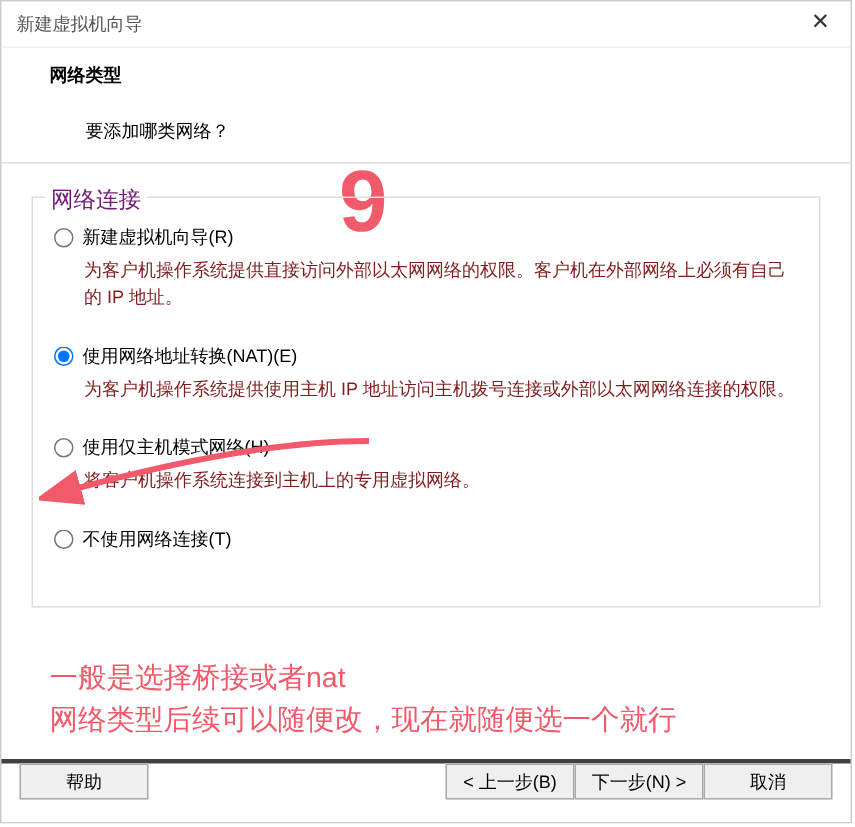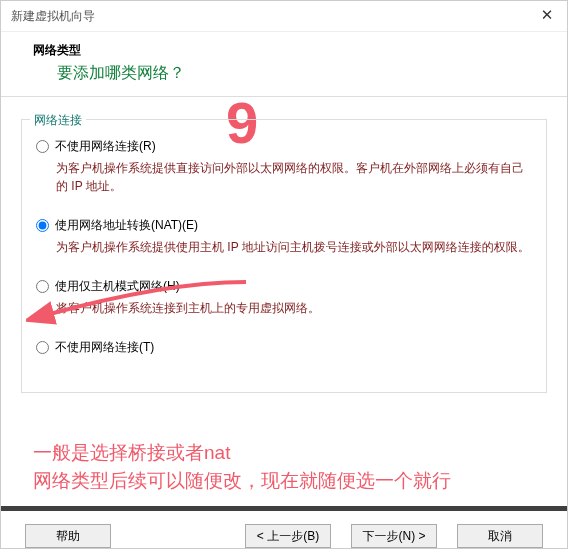--- a/index.html
+++ b/index.html
@@ -1,35 +1,35 @@
 <!DOCTYPE html>
 <html><head>
 <meta charset="utf-8">
 <style>
   html,body{margin:0;padding:0;font-family:"Microsoft YaHei","SimSun",Arial,sans-serif;font-size:12px;color:#000;background:#fff}
   .window{width:568px;height:549px;border:1px solid #ccc;position:relative;box-sizing:border-box;background:#fff}
   .titlebar{height:30px;line-height:30px;padding-left:10px;color:#555;font-size:12px;border-bottom:1px solid #eee;position:relative}
   .titlebar .close{position:absolute;right:0;top:0;width:40px;height:30px;text-align:center;line-height:28px;font-size:15px;color:#333;cursor:pointer}
   .header{padding:10px 20px 12px 32px;border-bottom:1px solid #ddd}
-  .header .h1{font-weight:bold;font-size:12px;color:#000;margin-bottom:4px}
-  .header .h2{font-size:16px;color:#15803d;padding-left:24px}
+  .header .h1{font-weight:bold;font-size:12px;color:#000;margin-bottom:20px}
+  .header .h2{font-size:12px;color:#000000;padding-left:24px}
   .body{padding:18px 20px 10px 20px;position:relative}
   .fieldset{border:1px solid #ddd;padding:18px 14px 20px 14px;position:relative;margin-top:4px}
-  .legend{position:absolute;top:-8px;left:8px;background:#fff;padding:0 4px;font-size:12px;color:#0f766e}
+  .legend{position:absolute;top:-8px;left:8px;background:#fff;padding:0 4px;font-size:15px;color:#701a75}
   .opt{margin-bottom:22px}
   .opt:last-child{margin-bottom:16px}
   .opt .row{display:flex;align-items:center}
   .opt input[type=radio]{margin:0 6px 0 0;width:13px;height:13px}
   .opt .lbl{font-size:12px}
   .opt .desc{margin:4px 0 0 20px;font-size:12px;line-height:1.5;color:#7f1d1d}
   .annot-num{position:absolute;top:-8px;left:225px;font-size:58px;font-weight:bold;color:#f05a6a;font-family:Arial,sans-serif;pointer-events:none}
   .arrow-svg{position:absolute;top:180px;left:25px;pointer-events:none}
   .annot-txt{position:absolute;left:32px;top:438px;font-size:19px;color:#f05a6a;line-height:1.45;pointer-events:none}
-  .btnbar{position:absolute;left:0;right:0;bottom:0;height:42px;border-top:5px solid #404040;display:flex;align-items:flex-end;padding:0 24px;box-sizing:border-box}
-  .btn{height:24px;min-width:86px;border:1px solid #aaa;background:#efefef;font-size:12px;font-family:inherit;cursor:pointer;padding:0 8px;margin-left:20px}
+  .btnbar{position:absolute;left:0;right:0;bottom:0;height:42px;border-top:3px solid #404040;display:flex;align-items:flex-start;padding:0 12px;box-sizing:border-box}
+  .btn{height:24px;min-width:86px;border:1px solid #aaa;background:#efefef;font-size:12px;font-family:inherit;cursor:pointer;padding:0 8px;margin-left:0}
   .btn:first-child{margin-left:0}
   .spacer{flex:1}
 </style>
 </head>
 <body>
 
 <div class="window">
   <div class="titlebar">
     <span>新建虚拟机向导</span>
     <div class="close">✕</div>
@@ -43,21 +43,21 @@
   <div class="body">
 
     <div class="annot-num">9</div>
 
     <div class="fieldset">
       <div class="legend">网络连接</div>
 
       <div class="opt">
         <label class="row">
           <input type="radio" name="net" style="">
-          <span class="lbl">不使用网络连接(R)</span>
+          <span class="lbl">新建虚拟机向导(R)</span>
         </label>
         <div class="desc">为客户机操作系统提供直接访问外部以太网网络的权限。客户机在外部网络上必须有自己的 IP 地址。</div>
       </div>
 
       <div class="opt">
         <label class="row">
           <input type="radio" name="net" checked="" style="">
           <span class="lbl">使用网络地址转换(NAT)(E)</span>
         </label>
         <div class="desc">为客户机操作系统提供使用主机 IP 地址访问主机拨号连接或外部以太网网络连接的权限。</div>

